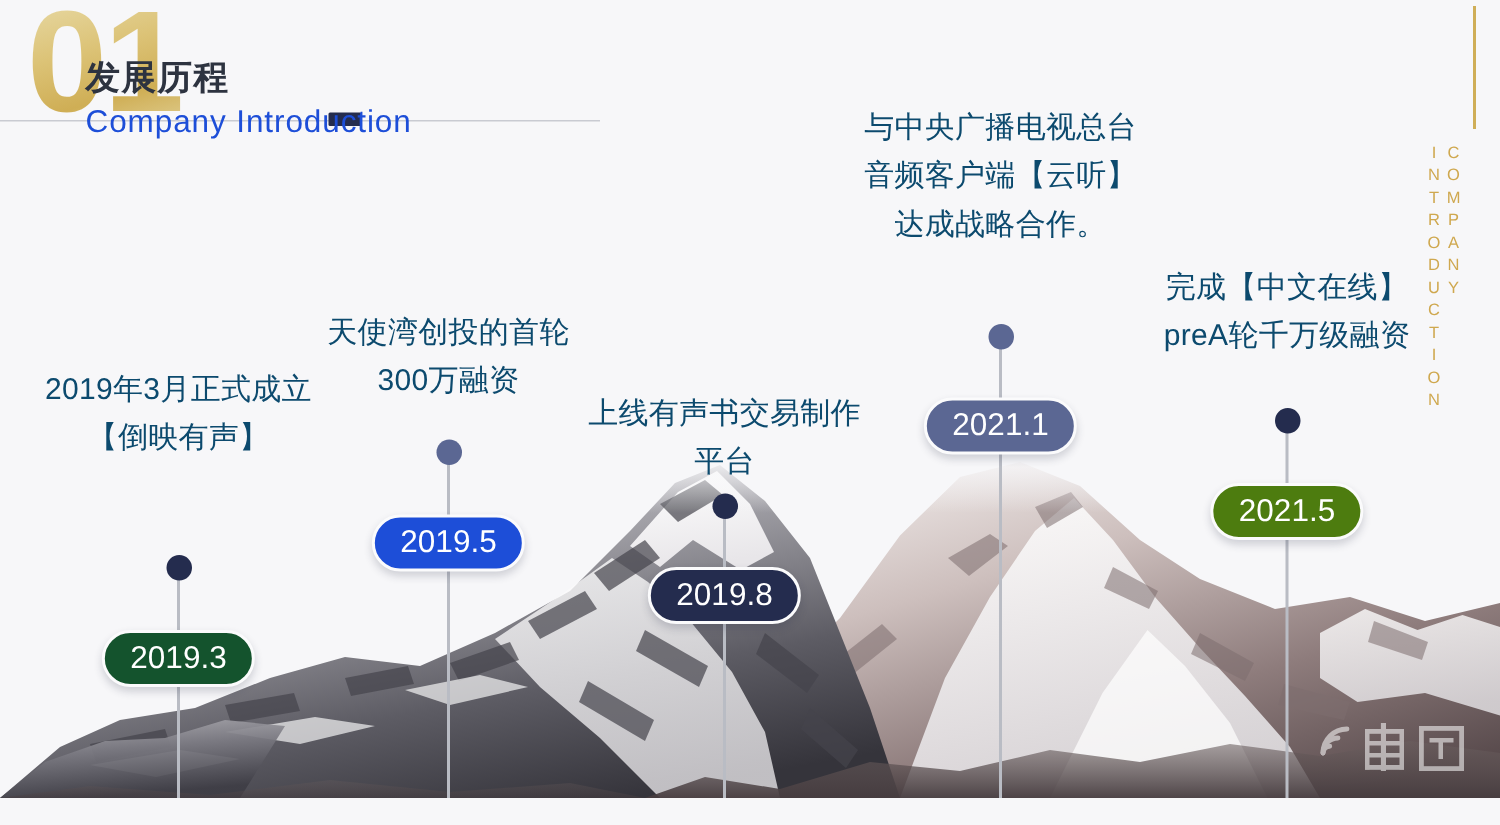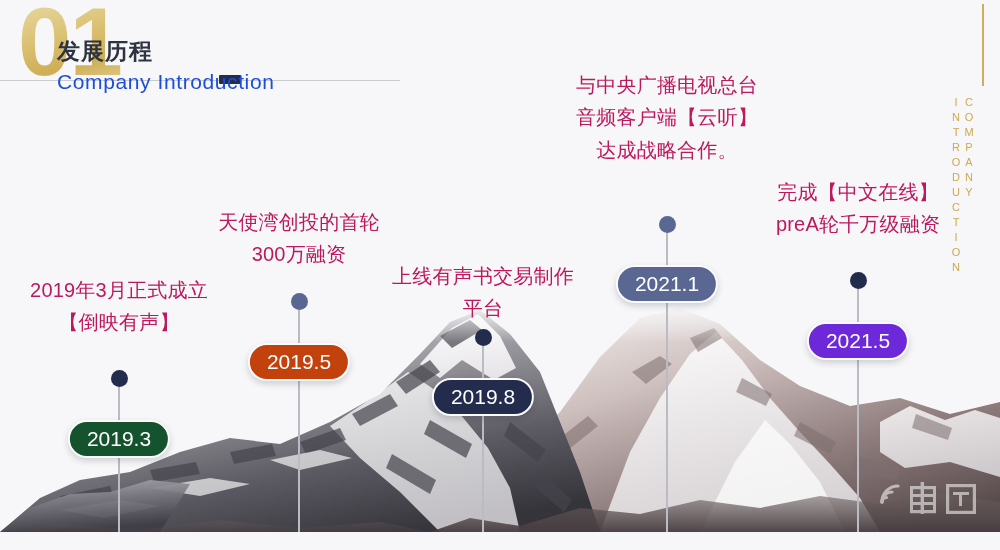--- a/index.html
+++ b/index.html
@@ -147,21 +147,21 @@
     box-shadow: 0 3px 6px rgba(40,46,70,0.20);
     margin-top: 16px;
   }
   .tl-text {
     position: absolute;
     transform: translateX(-50%);
     width: 190px;
     text-align: center;
     font-size: 20px;
     line-height: 1.62;
-    color: #be185d;
+    color: #0c4a6e;
     letter-spacing: 0.2px;
   }
 
   
   .watermark {
     position: absolute;
     left: 872px;
     top: 474px;
     width: 120px;
     height: 50px;
@@ -270,48 +270,48 @@
   </div>
 
   <div class="side-line"></div>
   <div class="side-vert">
     <span>INTRODUCTION</span>
     <span>COMPANY</span>
   </div>
 
   <div id="timeline-layer">
       <div class="tl-item" style="left: 119px;">
-        <div class="tl-text" style="top: 274px;">2019年3月正式成立【倒映有声】</div>
+        <div class="tl-text" style="top: 244px;">2019年3月正式成立【倒映有声】</div>
         <div class="tl-stem" style="top: 386px; height: 164px;"></div>
         <div class="tl-dot" style="top: 370px; background: rgb(36, 44, 78);"></div>
         <div class="tl-badge" style="top: 404px; background: #14532d;">2019.3</div>
       </div>
       <div class="tl-item" style="left: 299px;">
         <div class="tl-text" style="top: 206px;">天使湾创投的首轮300万融资</div>
         <div class="tl-stem" style="top: 309px; height: 241px;"></div>
         <div class="tl-dot" style="top: 293px; background: rgb(91, 103, 147);"></div>
-        <div class="tl-badge" style="top: 327px; background: #c2410c;">2019.5</div>
+        <div class="tl-badge" style="top: 327px; background: #1d4ed8;">2019.5</div>
       </div>
       <div class="tl-item" style="left: 483px;">
         <div class="tl-text" style="top: 232px; margin-top: 28px;">上线有声书交易制作平台</div>
         <div class="tl-stem" style="top: 345px; height: 205px;"></div>
         <div class="tl-dot" style="top: 329px; background: rgb(36, 44, 78);"></div>
         <div class="tl-badge" style="top: 362px; background: rgb(36, 44, 78);">2019.8</div>
       </div>
       <div class="tl-item" style="left: 667px;">
         <div class="tl-text" style="top: 69px;">与中央广播电视总台音频客户端【云听】达成战略合作。</div>
         <div class="tl-stem" style="top: 232px; height: 318px;"></div>
         <div class="tl-dot" style="top: 216px; background: rgb(91, 103, 147);"></div>
         <div class="tl-badge" style="top: 249px; background: rgb(91, 103, 147);">2021.1</div>
       </div>
       <div class="tl-item" style="left: 858px;">
         <div class="tl-text" style="top: 176px;">完成【中文在线】preA轮千万级融资</div>
         <div class="tl-stem" style="top: 288px; height: 262px;"></div>
         <div class="tl-dot" style="top: 272px; background: rgb(36, 44, 78);"></div>
-        <div class="tl-badge" style="top: 306px; background: #6d28d9;">2021.5</div>
+        <div class="tl-badge" style="top: 306px; background: #4d7c0f;">2021.5</div>
       </div>
     </div>
 
   <svg class="watermark" viewBox="0 0 120 50" aria-hidden="true">
     <g fill="none" stroke="#ffffff" stroke-width="3.2" stroke-linecap="round">
       <path d="M10 28 a16 16 0 0 1 16 -16"></path>
       <path d="M10 28 a10 10 0 0 1 10 -10"></path>
       <path d="M10 28 a4.5 4.5 0 0 1 4.5 -4.5"></path>
     </g>
     <g fill="#ffffff">

